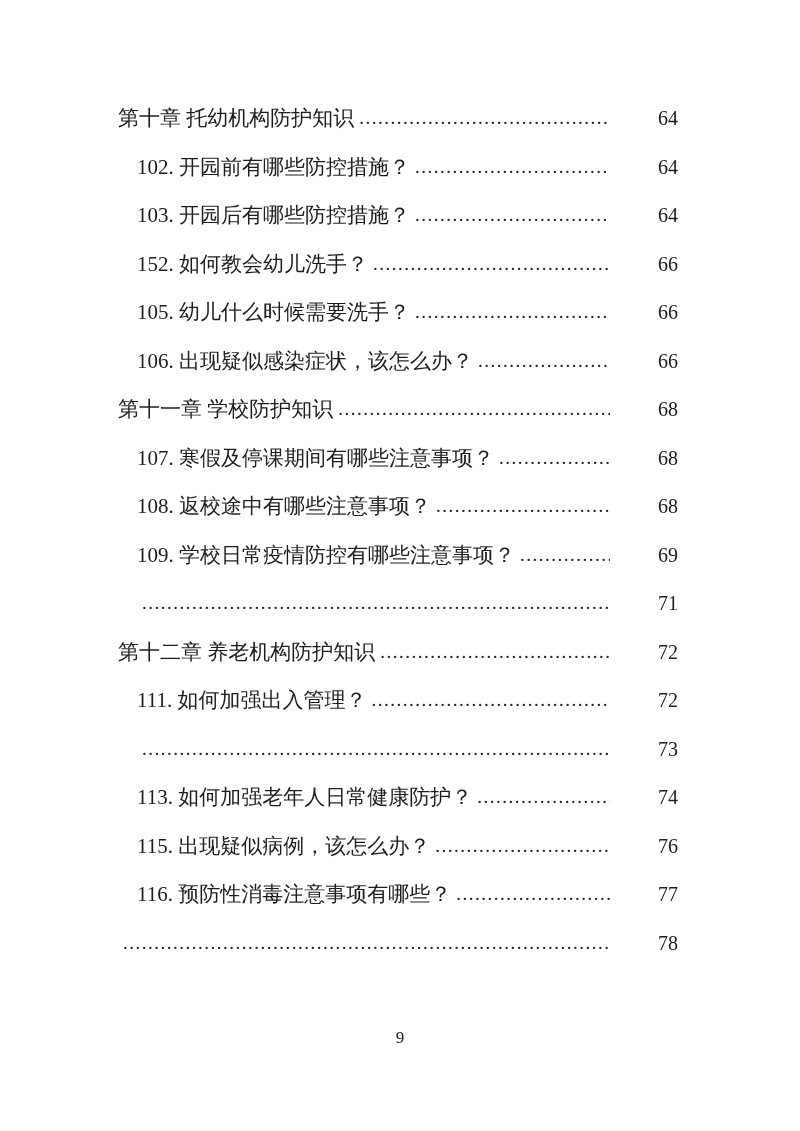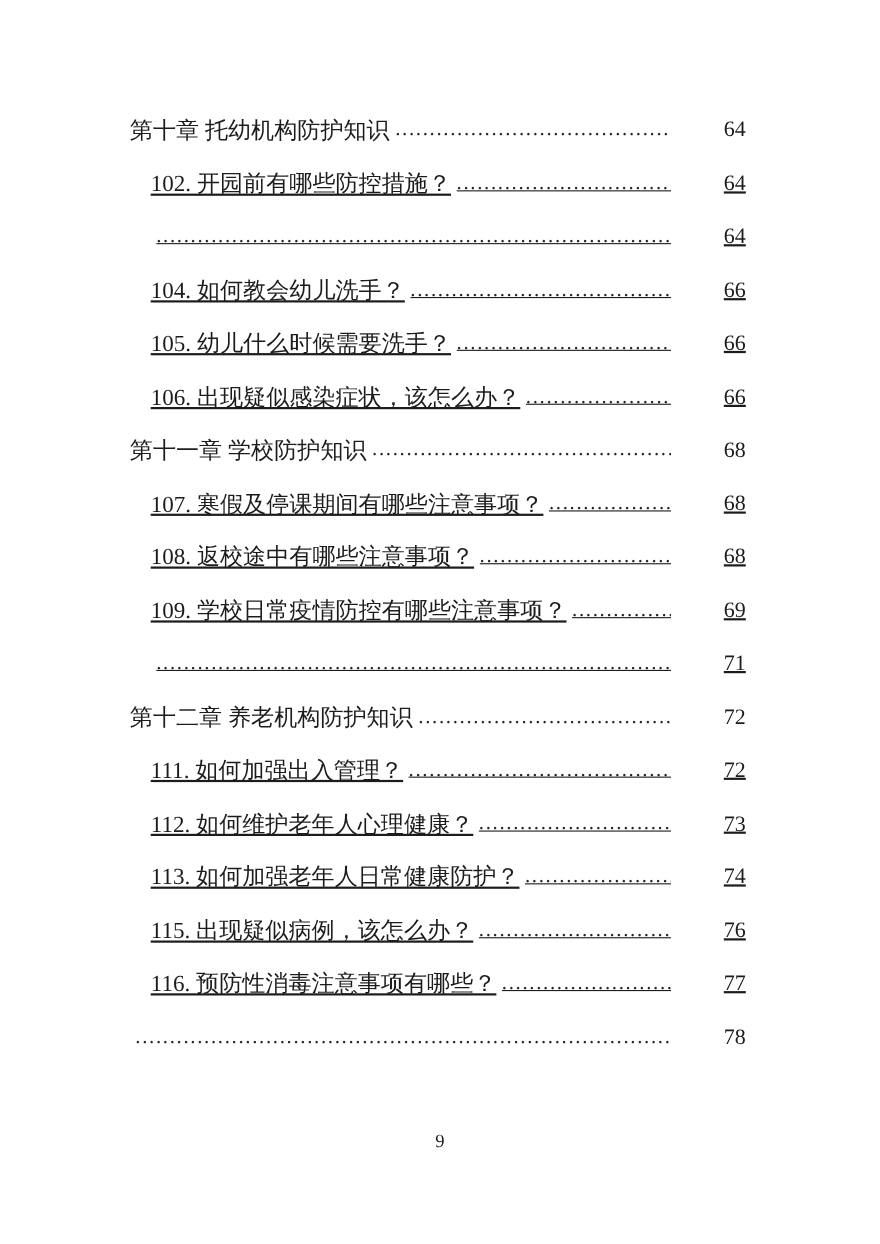--- a/index.html
+++ b/index.html
@@ -30,21 +30,20 @@
   .toc-row {
     display: flex;
     align-items: flex-start;
     height: 48.5px;
     line-height: 48.5px;
     font-size: 21px;
     white-space: nowrap;
   }
   .toc-row.item {
     padding-left: 19px;
-    text-decoration: underline;
   }
   .toc-label {
     flex: 0 0 auto;
   }
   .toc-dots {
     flex: 1 1 auto;
     overflow: hidden;
     white-space: nowrap;
     margin: 0 3px 0 5px;
     font-size: 19px;
@@ -81,25 +80,26 @@
         <span class="toc-label">第十章 托幼机构防护知识</span>
         <span class="toc-dots"></span>
         <span class="toc-page">64</span>
       </div>
       <div class="toc-row item">
         <span class="toc-label">102. 开园前有哪些防控措施？</span>
         <span class="toc-dots"></span>
         <span class="toc-page">64</span>
       </div>
       <div class="toc-row item">
+        <span class="toc-label">103. 开园后有哪些防控措施？</span>
         <span class="toc-dots"></span>
         <span class="toc-page">64</span>
       </div>
       <div class="toc-row item">
-        <span class="toc-label">104. 如何教会幼儿洗手？</span>
+        <span class="toc-label">152. 如何教会幼儿洗手？</span>
         <span class="toc-dots"></span>
         <span class="toc-page">66</span>
       </div>
       <div class="toc-row item">
         <span class="toc-label">105. 幼儿什么时候需要洗手？</span>
         <span class="toc-dots"></span>
         <span class="toc-page">66</span>
       </div>
       <div class="toc-row item">
         <span class="toc-label">106. 出现疑似感染症状，该怎么办？</span>
@@ -134,21 +134,20 @@
         <span class="toc-label">第十二章 养老机构防护知识</span>
         <span class="toc-dots"></span>
         <span class="toc-page">72</span>
       </div>
       <div class="toc-row item">
         <span class="toc-label">111. 如何加强出入管理？</span>
         <span class="toc-dots"></span>
         <span class="toc-page">72</span>
       </div>
       <div class="toc-row item">
-        <span class="toc-label">112. 如何维护老年人心理健康？</span>
         <span class="toc-dots"></span>
         <span class="toc-page">73</span>
       </div>
       <div class="toc-row item">
         <span class="toc-label">113. 如何加强老年人日常健康防护？</span>
         <span class="toc-dots"></span>
         <span class="toc-page">74</span>
       </div>
       <div class="toc-row item">
         <span class="toc-label">115. 出现疑似病例，该怎么办？</span>

